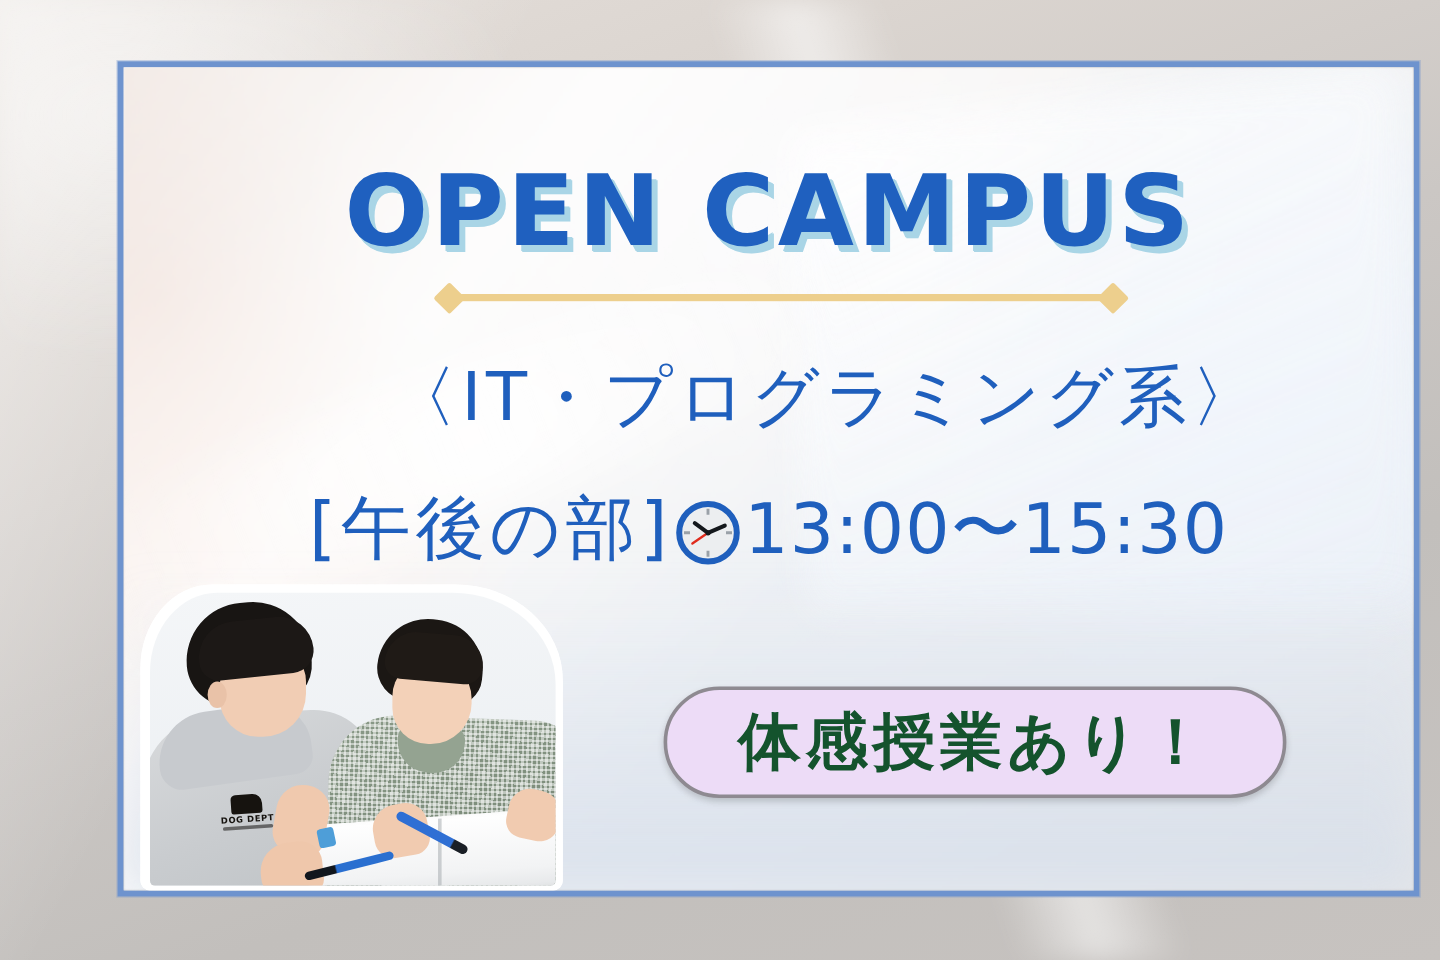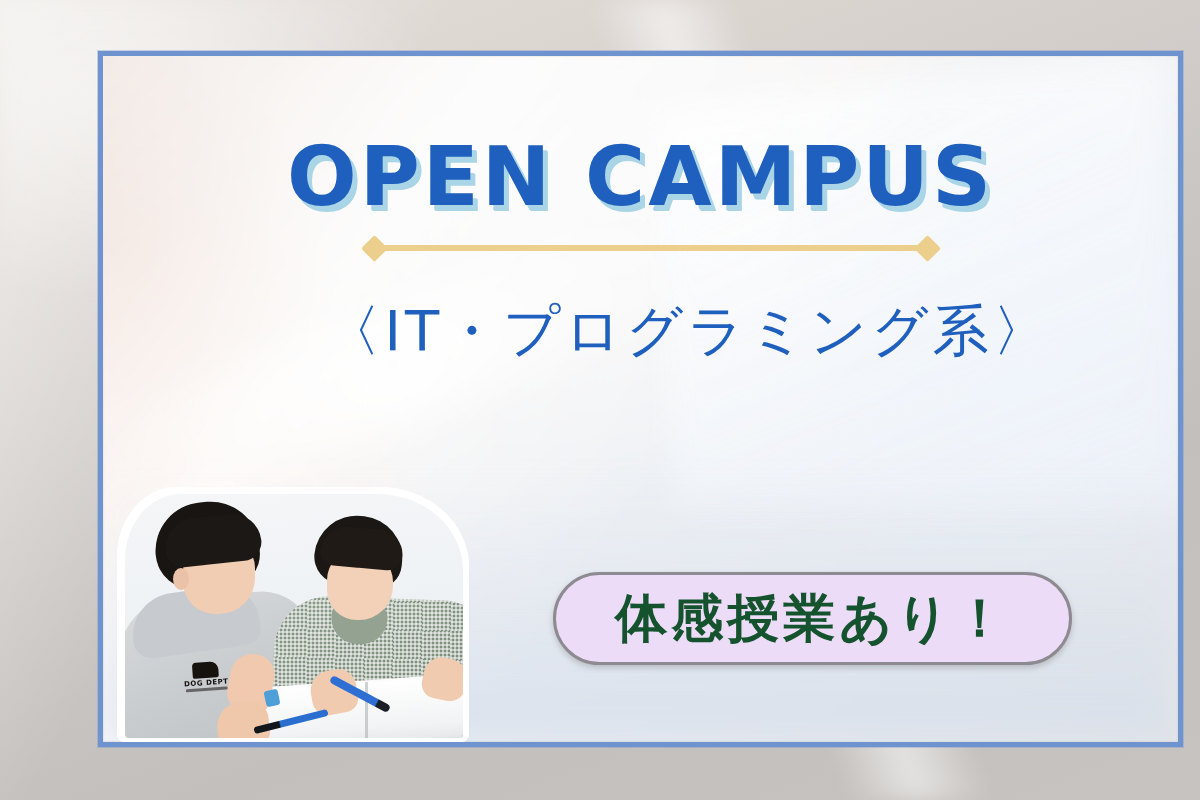--- a/index.html
+++ b/index.html
@@ -525,20 +525,41 @@
       <div class="headline">OPEN CAMPUS</div>
 
       <div class="divider">
         <span class="diamond"></span>
         <span class="divider-line"></span>
         <span class="diamond"></span>
       </div>
 
       <div class="subtitle">〈IT・プログラミング系〉</div>
 
+      <div class="time-row">
+        <span class="seg-left">[午後の部]</span>
+
+        <span class="clock-icon">
+          <svg viewBox="0 0 56 56" width="56" height="56" aria-hidden="true">
+            <circle cx="28" cy="28" r="24" fill="#eceef0" stroke="#1f5fbd" stroke-width="5"></circle>
+            <line x1="28" y1="8" x2="28" y2="13" stroke="#9aa1a8" stroke-width="2.4"></line>
+            <line x1="28" y1="43" x2="28" y2="48" stroke="#9aa1a8" stroke-width="2.4"></line>
+            <line x1="8" y1="28" x2="13" y2="28" stroke="#9aa1a8" stroke-width="2.4"></line>
+            <line x1="43" y1="28" x2="48" y2="28" stroke="#9aa1a8" stroke-width="2.4"></line>
+            <line x1="28" y1="28" x2="17" y2="20" stroke="#14181c" stroke-width="3.4" stroke-linecap="round"></line>
+            <line x1="28" y1="28" x2="42" y2="22" stroke="#14181c" stroke-width="3.4" stroke-linecap="round"></line>
+            <line x1="28" y1="28" x2="15" y2="37" stroke="#e02b1d" stroke-width="2" stroke-linecap="round"></line>
+            <circle cx="28" cy="28" r="2.2" fill="#14181c"></circle>
+          </svg>
+        </span>
+
+        <span>13:00</span>
+        <span>〜</span>
+        <span>15:30</span>
+      </div>
 
       <div class="badge">体感授業あり！</div>
 
       <div class="photo">
         <div class="photo-inner">
           <div class="halo"></div>
           <div class="room">
             <div class="s1-body"></div>
             <div class="s1-hood"></div>
             <div class="s1-hair"></div>

